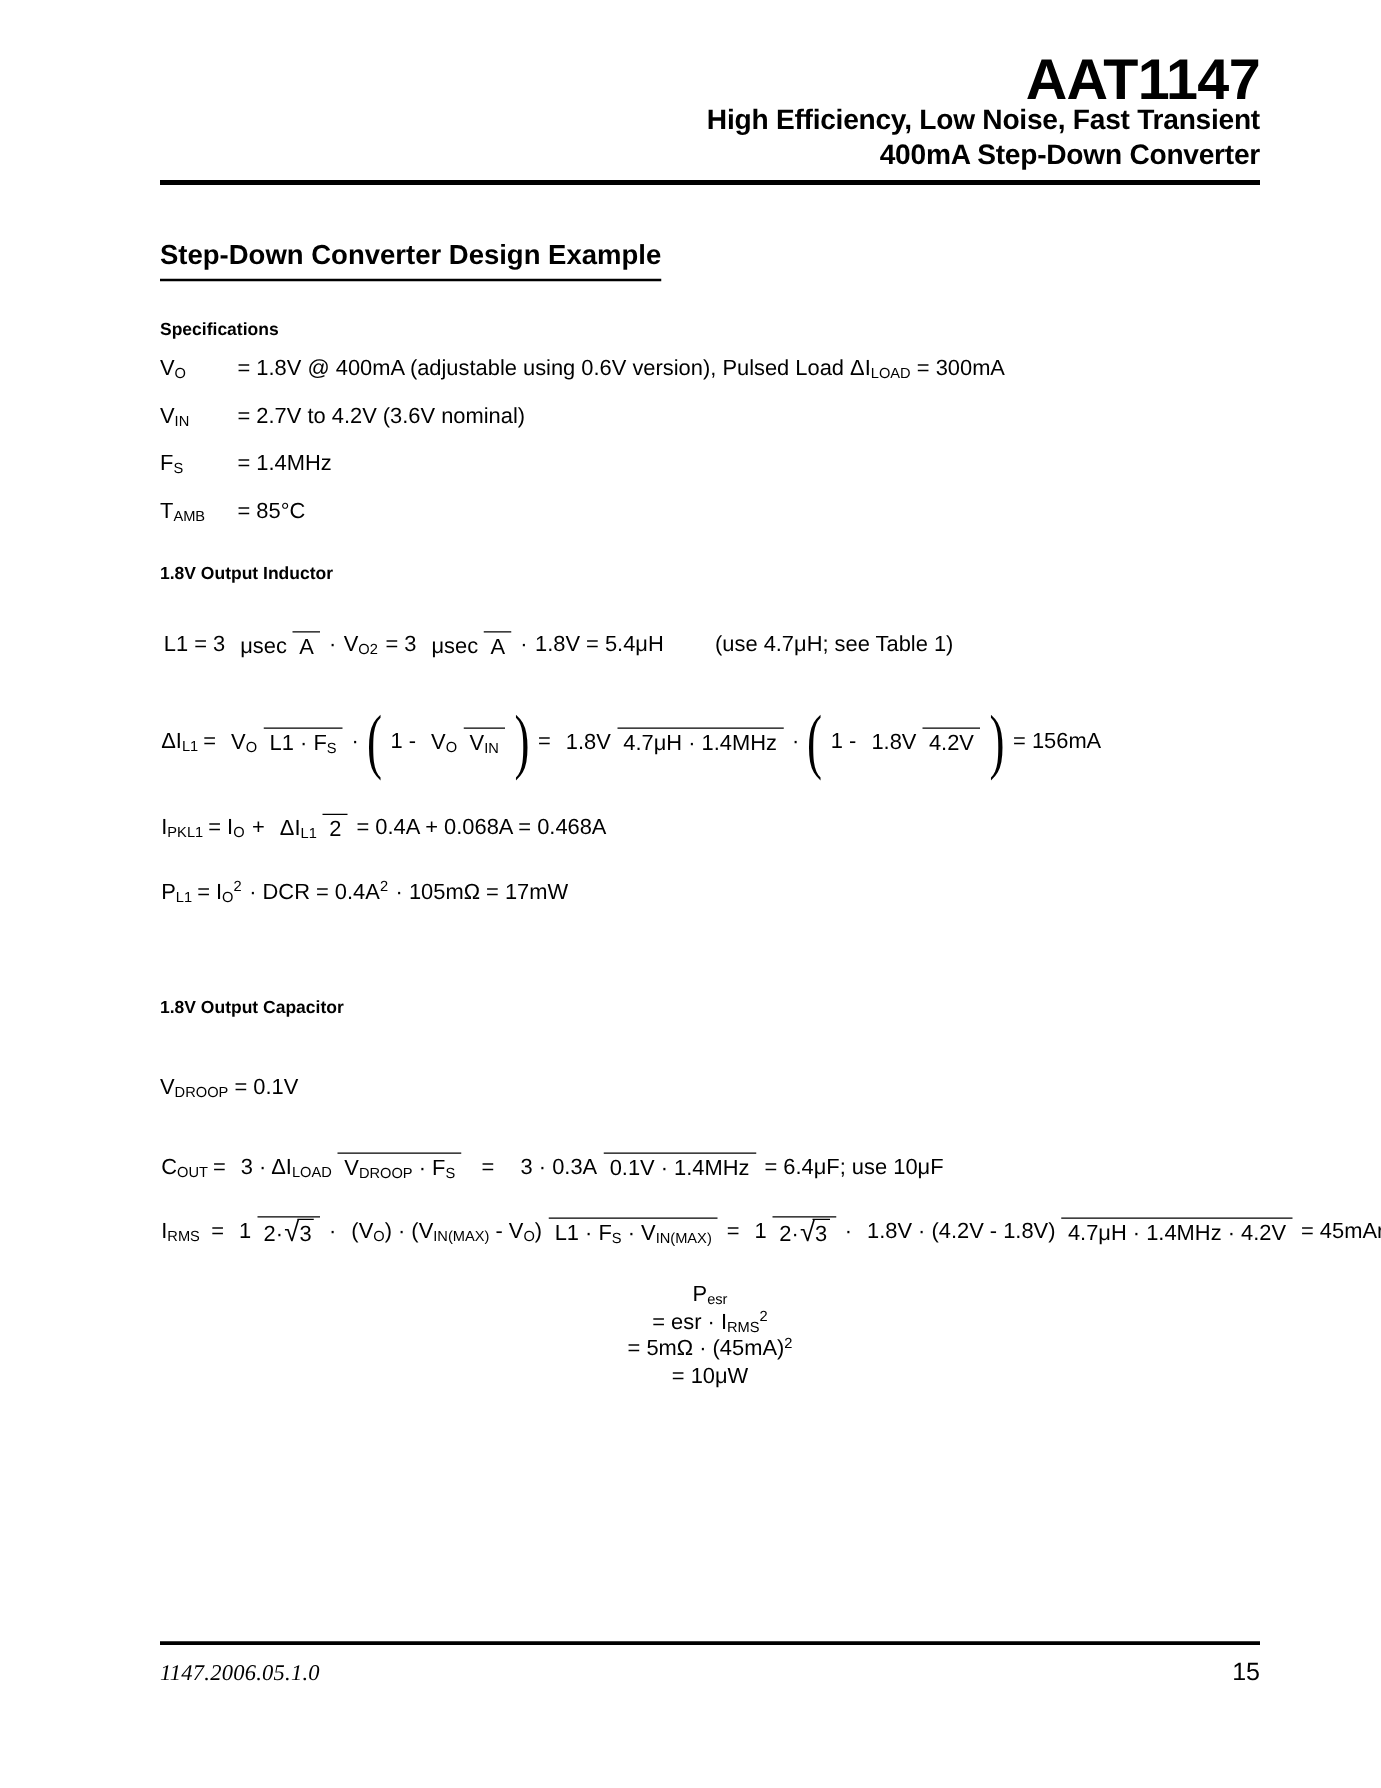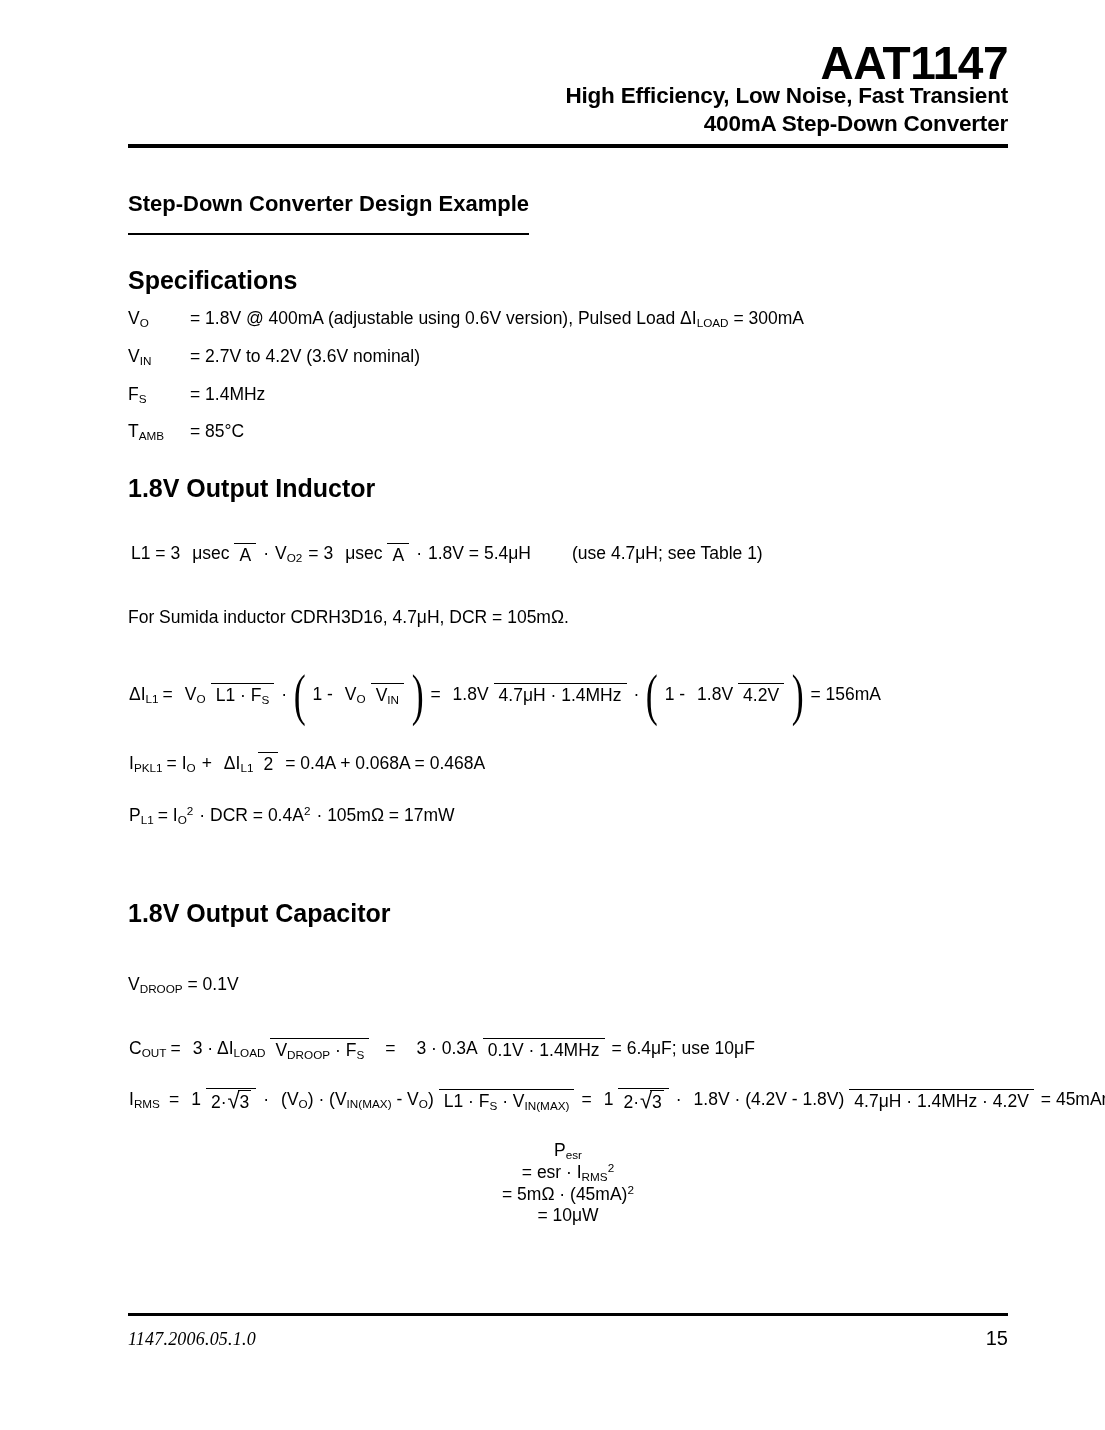--- a/index.html
+++ b/index.html
@@ -114,26 +114,26 @@
     left: 128px;
     top: 190px;
     width: 880px;
     font-size: 17.5px;
     line-height: 1.25;
   }
   h1.section-title {
     font-size: 22px;
     font-weight: bold;
     margin: 0 0 26px 0;
-    padding-bottom: 15px;
+    padding-bottom: 5px;
     display: inline-block;
     border-bottom: 2.5px solid #000;
   }
   h2.sub-title {
-    font-size: 25px;
+    font-size: 14px;
     font-weight: bold;
     margin: 0 0 10px 0;
   }
   .spec-row {
     display: flex;
     margin-bottom: 16px;
     font-size: 17.5px;
   }
   .spec-sym {
     width: 62px;
@@ -294,21 +294,20 @@
       <span class="tok">= 3</span>
       <span class="frac">
         <span class="num">μsec</span>
         <span class="den">A</span>
       </span>
       <span class="tok">·</span>
       <span class="tok">1.8V = 5.4μH</span>
       <span class="tok" style="margin-left:38px;">(use 4.7μH; see Table 1)</span>
     </div>
 
-    <p class="para" style="margin-top:42px;">For Sumida inductor CDRH3D16, 4.7μH, DCR = 105mΩ.</p>
 
     
     <div class="eq" style="margin-top:48px;">
       <span class="tok-tight"><span>ΔI</span><sub>L1</sub></span>
       <span class="tok">=</span>
       <span class="frac">
         <span class="num"><span>V</span><sub>O</sub></span>
         <span class="den"><span>L1</span> <span>·</span> <span>F</span><sub>S</sub></span>
       </span>
       <span class="tok">·</span>

